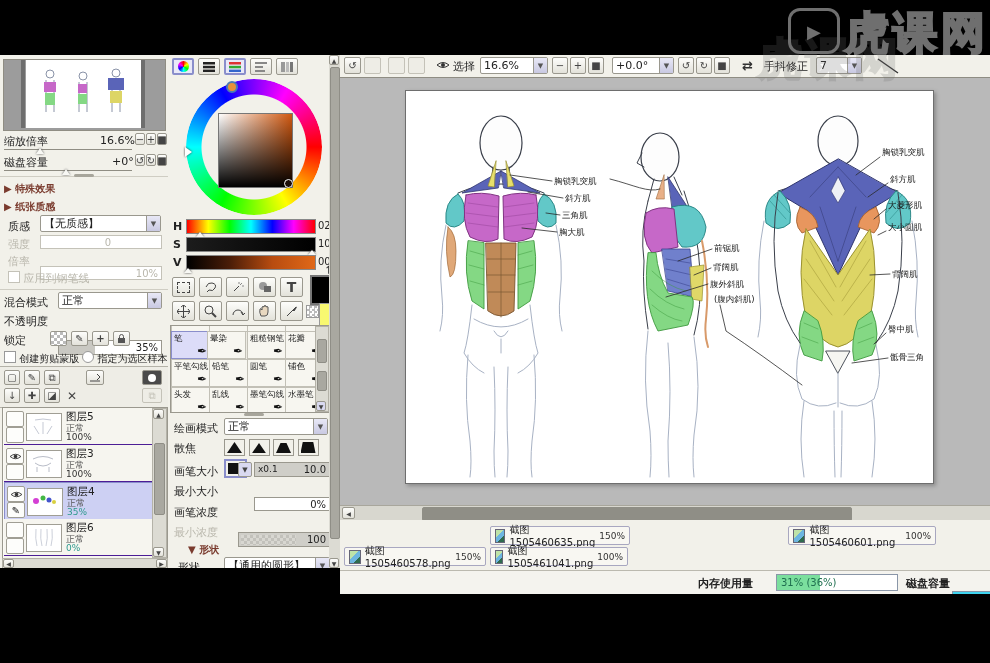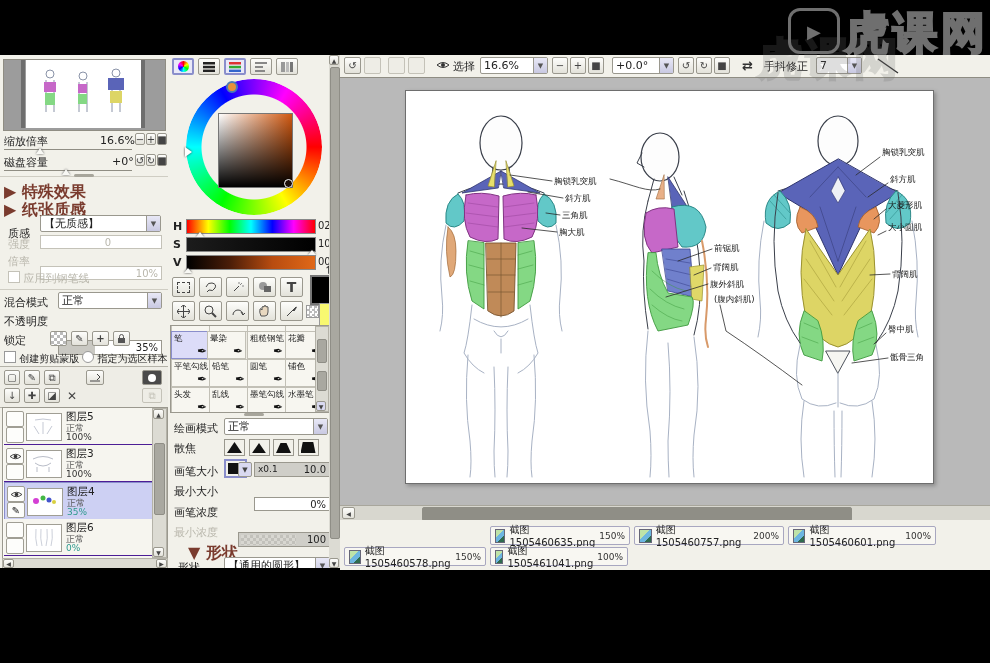--- a/index.html
+++ b/index.html
@@ -8,21 +8,21 @@
   .abs{position:absolute;}
   .panel{background:#f2f1ea;}
   .btn{display:flex;align-items:center;justify-content:center;
        background:linear-gradient(#fdfdfb,#e3e2da);border:1px solid #9a988e;border-radius:2px;
        box-sizing:border-box;font-size:10px;color:#444;}
   .btn.dis{color:#c4c2b8;border-color:#c4c2b8;background:#eeede6;}
   .combo{display:flex;align-items:center;background:#fff;border:1px solid #9a988e;border-radius:2px;box-sizing:border-box;}
   .combo .val{flex:1;padding:0 3px;white-space:nowrap;overflow:hidden;}
   .combo .dd{width:13px;align-self:stretch;display:flex;align-items:center;justify-content:center;
        background:linear-gradient(#e8e8f6,#c9c9e2);border-left:1px solid #9a988e;font-size:7px;color:#555;}
-  .hdr{color:#7a3b2e;font-weight:bold;font-size:16px;text-align:right;}
+  .hdr{color:#7a3b2e;font-weight:bold;font-size:10px;text-align:right;}
   .dis-t{color:#b9b7ac;}
   .bar{position:relative;background:#fff;border:1px solid #9a988e;box-sizing:border-box;overflow:hidden;}
   .bar .fill{position:absolute;left:0;top:0;bottom:0;background:#c9c8c2;}
   .bar .bt{position:absolute;right:3px;top:0;bottom:0;display:flex;align-items:center;font-size:10px;}
   .chk{display:inline-block;width:10px;height:10px;border:1px solid #999;background:#fff;vertical-align:-1px;}
   .rad{display:inline-block;width:10px;height:10px;border:1px solid #999;border-radius:50%;background:#fff;vertical-align:-1px;}
   .layer{position:absolute;left:1px;width:150px;height:36px;border-bottom:3px solid #4c1d95;background:#f6f5ef;}
   .layer.sel{background:#cdd0f3;border:1px solid #8a8ecb;}
   .lbox{position:absolute;width:16px;height:14px;border:1px solid #a09e94;background:#fdfdfb;border-radius:2px;
         display:flex;align-items:center;justify-content:center;}
@@ -95,21 +95,21 @@
     <div class="abs btn" style="left:135px;top:99px;width:10px;height:12px;">↺</div>
     <div class="abs btn" style="left:146px;top:99px;width:10px;height:12px;">↻</div>
     <div class="abs btn" style="left:157px;top:99px;width:10px;height:12px;">■</div>
 
     <div class="abs" style="left:0;top:121px;width:168px;height:1px;background:#cfcdc3;"></div>
     <div class="abs" style="left:74px;top:119px;width:20px;height:3px;background:#a7a59b;border-radius:2px;"></div>
 
     <span class="abs hdr" style="left:4px;top:127px;">▶ <span>特殊效果</span></span>
     <span class="abs hdr" style="left:4px;top:145px;">▶ <span>纸张质感</span></span>
 
-    <span class="abs" style="left:8px;top:171px;">质感</span>
+    <span class="abs" style="left:8px;top:164px;">质感</span>
     <div class="abs combo" style="left:40px;top:160px;width:121px;height:17px;">
       <span class="val">【无质感】</span>
       <span class="dd">▼</span>
     </div>
     <span class="abs dis-t" style="left:8px;top:182px;">强度</span>
     <div class="abs bar" style="left:40px;top:180px;width:122px;height:14px;border-color:#c4c2b8;">
       <span class="bt dis-t" style="right:50px;">0</span>
     </div>
     <span class="abs dis-t" style="left:8px;top:199px;">倍率</span>
     <div class="abs bar" style="left:40px;top:197px;width:122px;height:14px;border-color:#c4c2b8;">
@@ -671,39 +671,46 @@
     <div class="btn" style="position:absolute;left:2px;top:1px;width:13px;height:12px;font-size:6px;">◀</div>
     <div class="thumbv" style="position:absolute;left:82px;top:1px;width:428px;height:12px;background:#8f8e86;"></div>
   </div>
 
   <div class="abs panel" style="left:340px;top:520px;width:650px;height:50px;">
     <div class="tab" style="left:150px;top:6px;width:140px;">
       <span class="ticn"></span>
       <span>截图1505460635.png</span>
       <span class="tz">150%</span>
     </div>
-    <div class="tab" style="left:294px;top:6px;width:150px;">
-      <span class="ticn"></span>
-      <span>截图1505460757.png</span>
-      <span class="tz">200%</span>
-    </div>
     <div class="tab" style="left:448px;top:6px;width:148px;">
       <span class="ticn"></span>
       <span>截图1505460601.png</span>
       <span class="tz">100%</span>
     </div>
     <div class="tab" style="left:4px;top:27px;width:142px;">
       <span class="ticn"></span>
       <span>截图1505460578.png</span>
       <span class="tz">150%</span>
     </div>
     <div class="tab" style="left:150px;top:27px;width:138px;">
       <span class="ticn"></span>
       <span>截图1505461041.png</span>
       <span class="tz">100%</span>
     </div>
   </div>
 
+  <div class="abs" style="left:340px;top:570px;width:650px;height:24px;background:#f4f3ee;border-top:1px solid #bbb9af;">
+    <span class="abs" style="left:358px;top:5px;font-weight:bold;">内存使用量</span>
+    <div class="abs bar" style="left:436px;top:3px;width:122px;height:17px;border-color:#8a96a8;">
+      <span class="fill" style="width:36%;background:#7bdf9e;"></span>
+      <span style="position:absolute;left:4px;top:2px;font-size:10px;color:#1f6f4f;">31% (36%)</span>
+    </div>
+    <span class="abs" style="left:566px;top:5px;font-weight:bold;">磁盘容量</span>
+    <div class="abs bar" style="left:612px;top:3px;width:40px;height:17px;border-color:#8a96a8;">
+      <span class="fill" style="width:100%;background:#3fd4f0;"></span>
+      <span style="position:absolute;left:4px;top:2px;font-size:10px;color:#0c5a70;">52%</span>
+    </div>
+  </div>
 
   <div class="abs" style="left:0;top:568px;width:340px;height:95px;background:#000;"></div>
   <div class="abs" style="left:0;top:594px;width:990px;height:69px;background:#000;"></div>
 
 </div>
 
 </body></html>

